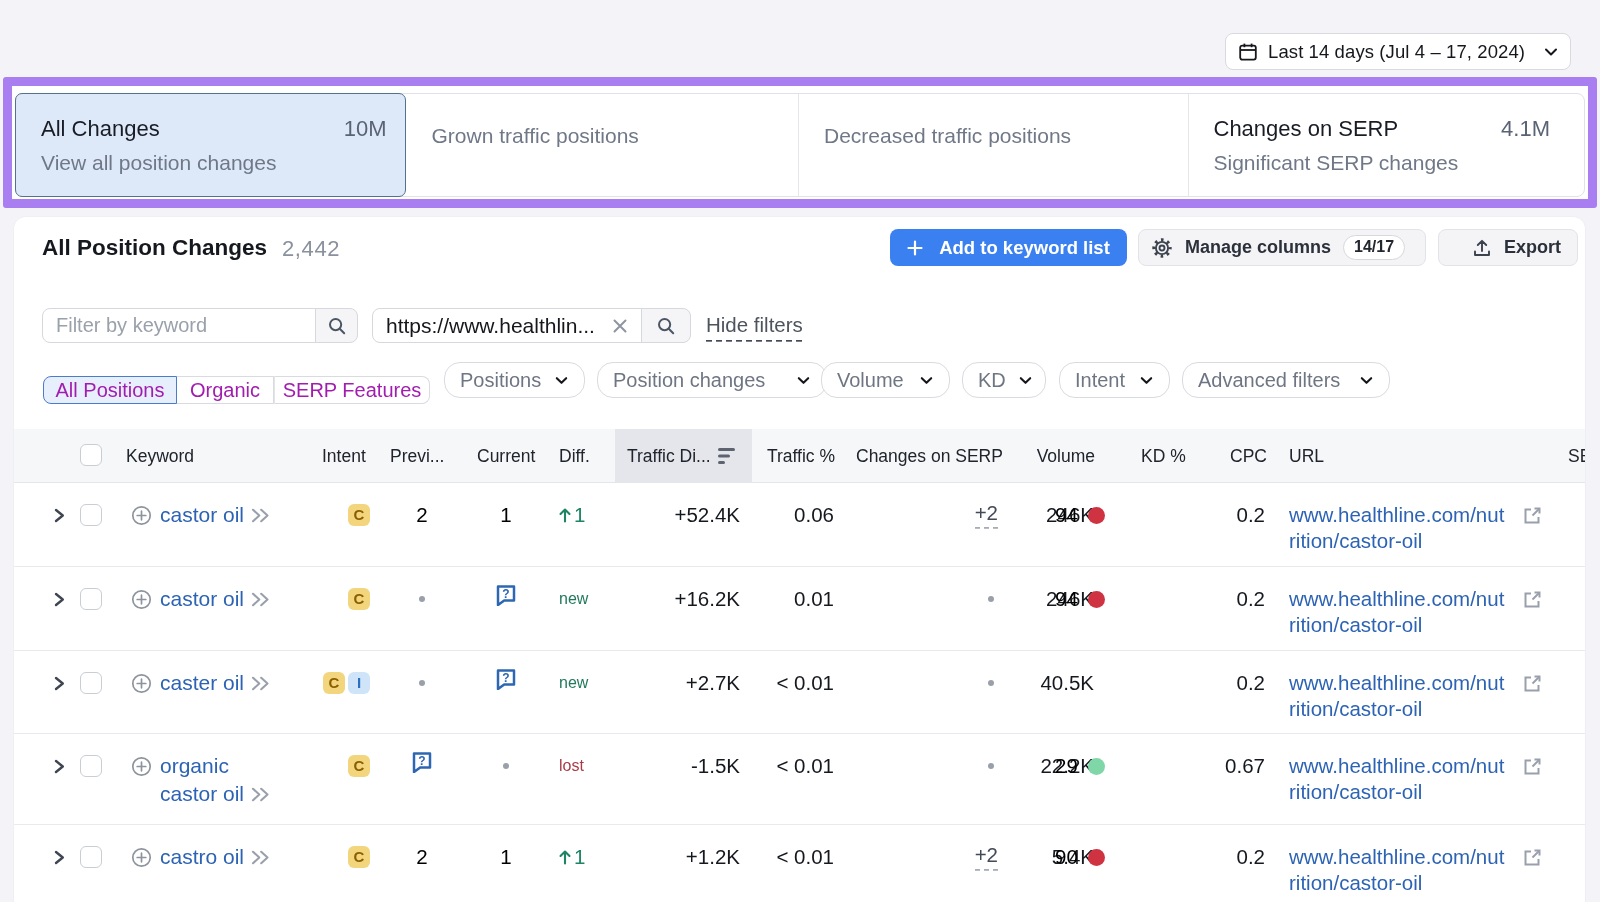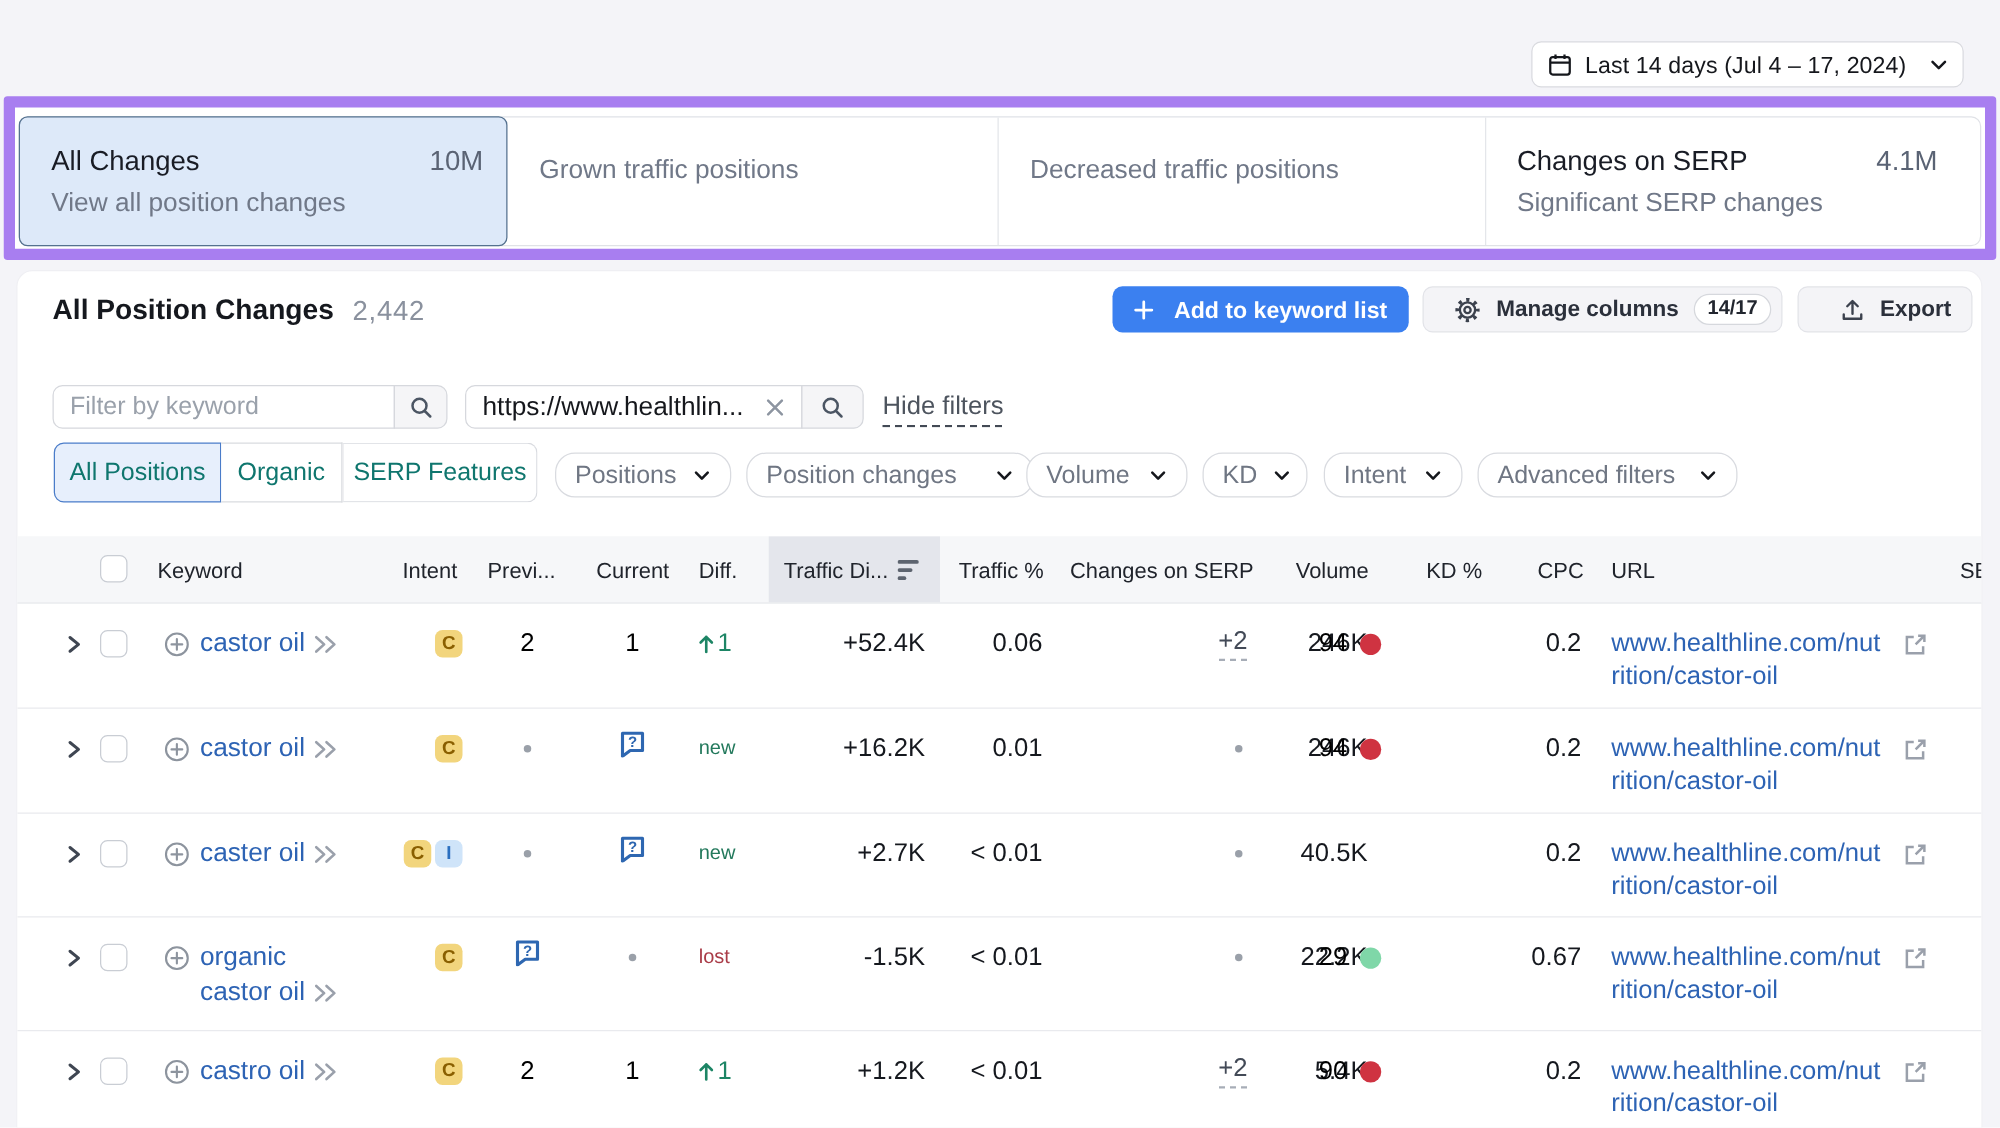--- a/index.html
+++ b/index.html
@@ -24,34 +24,34 @@
 .card.c3{width:390px;border-right:1px solid #e4e6ea;padding-right:23px}
 .card.c4{width:396px}
 
 .panel{position:absolute;left:14px;top:217px;width:1571px;height:685px;background:#fff;border-radius:12px 12px 0 0;box-shadow:0 0 0 1px rgba(0,0,0,0.02)}
 .ptitle{position:absolute;left:42px;top:235px;font-size:22.5px;font-weight:bold;color:#15181e}
 .pcount{position:absolute;left:282px;top:236px;font-size:22px;color:#8a919e;letter-spacing:.6px}
 
 .bluebtn{position:absolute;left:890px;top:229px;width:237px;height:37px;background:#3b80f0;border-radius:8px;color:#fff;font-size:18.5px;font-weight:bold;display:flex;align-items:center;justify-content:center}
 .bluebtn svg{margin-right:16px}
 .greybtn{position:absolute;top:229px;height:37px;background:#f4f4f7;border:1px solid #e2e3e8;border-radius:8px;display:flex;align-items:center;font-size:18px;font-weight:bold;color:#2b303b}
-.mng{left:1138px;width:288px;padding-left:24px}
+.mng{left:1138px;width:288px;padding-left:12px}
 .mng .pill{margin-left:12px;background:#fff;border:1px solid #d6d8dd;border-radius:13px;font-size:16px;font-weight:bold;padding:2px 10px 3px;color:#22262f}
 .exp{left:1438px;width:140px;padding-left:33px}
 .greybtn svg{margin-right:12px}
 
 .inp{position:absolute;top:308px;height:35px;background:#fff;border:1px solid #d6d8dd;font-size:20px;color:#9aa1ab;display:flex;align-items:center}
 .inp1{left:42px;width:274px;border-radius:8px 0 0 8px;padding-left:13px}
 .sbtn{position:absolute;top:308px;height:35px;background:#f5f5f7;border:1px solid #d6d8dd;display:flex;align-items:center;justify-content:center}
 .sbtn1{left:315px;width:43px;border-radius:0 8px 8px 0}
 .inp2{left:372px;width:270px;border-radius:8px 0 0 8px;padding-left:13px;color:#15171c;justify-content:space-between;padding-right:13px}
 .sbtn2{left:641px;width:50px;border-radius:0 8px 8px 0}
 .hidef{position:absolute;left:706px;top:313px;font-size:20.5px;color:#4d545e;padding-bottom:5px;background:repeating-linear-gradient(90deg,#434a55 0 6px,transparent 6px 10px) bottom left/100% 1.7px no-repeat}
 
-.seg{position:absolute;top:354px;height:48px;background:#fff;border:1px solid #d9dbe0;display:flex;align-items:center;justify-content:center;font-size:20px;color:#0f766e}
+.seg{position:absolute;top:376px;height:28px;background:#fff;border:1px solid #d9dbe0;display:flex;align-items:center;justify-content:center;font-size:20px;color:#a21caf}
 .sg1{left:43px;width:134px;background:#e7effc;border:1px solid #4a7cc9;border-radius:8px 0 0 8px}
 .sg2{left:177px;width:97px;border-left:none}
 .sg3{left:274px;width:156px;border-left:1px solid #e2e4e8;border-radius:0 8px 8px 0}
 .dd{position:absolute;top:362px;height:36px;background:#fff;border:1px solid #d9dbe0;border-radius:16px;display:flex;align-items:center;justify-content:space-between;white-space:nowrap;font-size:20px;color:#6f7683;padding:0 15px}
 .dd svg{margin-left:12px;flex:0 0 auto}
 </style>
 </head>
 <body>
 <style>
 

